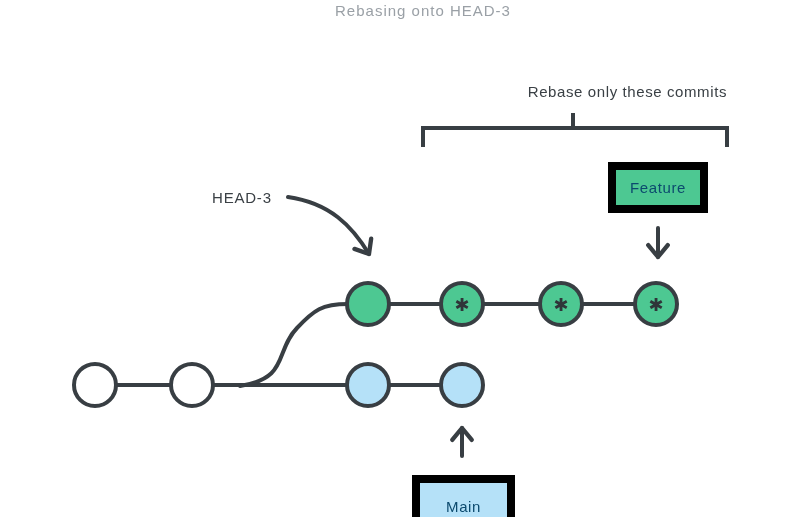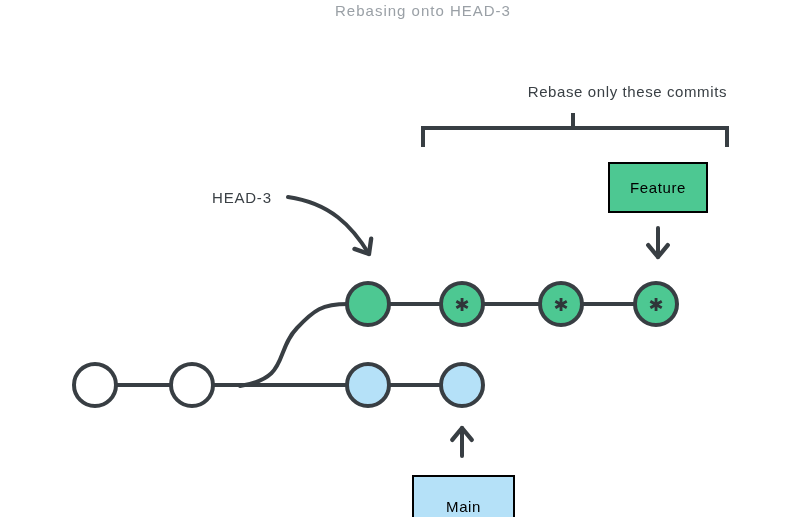--- a/index.html
+++ b/index.html
@@ -29,27 +29,27 @@
     color: #3a4045;
   }
   .head-label {
     top: 189px; left: 212px;
     font-size: 15px;
     letter-spacing: 0.8px;
     color: #3a4045;
   }
   .branch-box {
     box-sizing: border-box;
-    border: 2px solid #000000;
+    border: 8px solid #000000;
     display: flex;
     align-items: center;
     justify-content: center;
     font-size: 15px;
     letter-spacing: 0.6px;
-    color: #000000;
+    color: #0c4a6e;
   }
   .feature-box {
     left: 608px; top: 162px;
     width: 100px; height: 51px;
     background: #4dc892;
   }
   .main-box {
     left: 412px; top: 475px;
     width: 103px; height: 62px;
     background: #b5e1f8;

